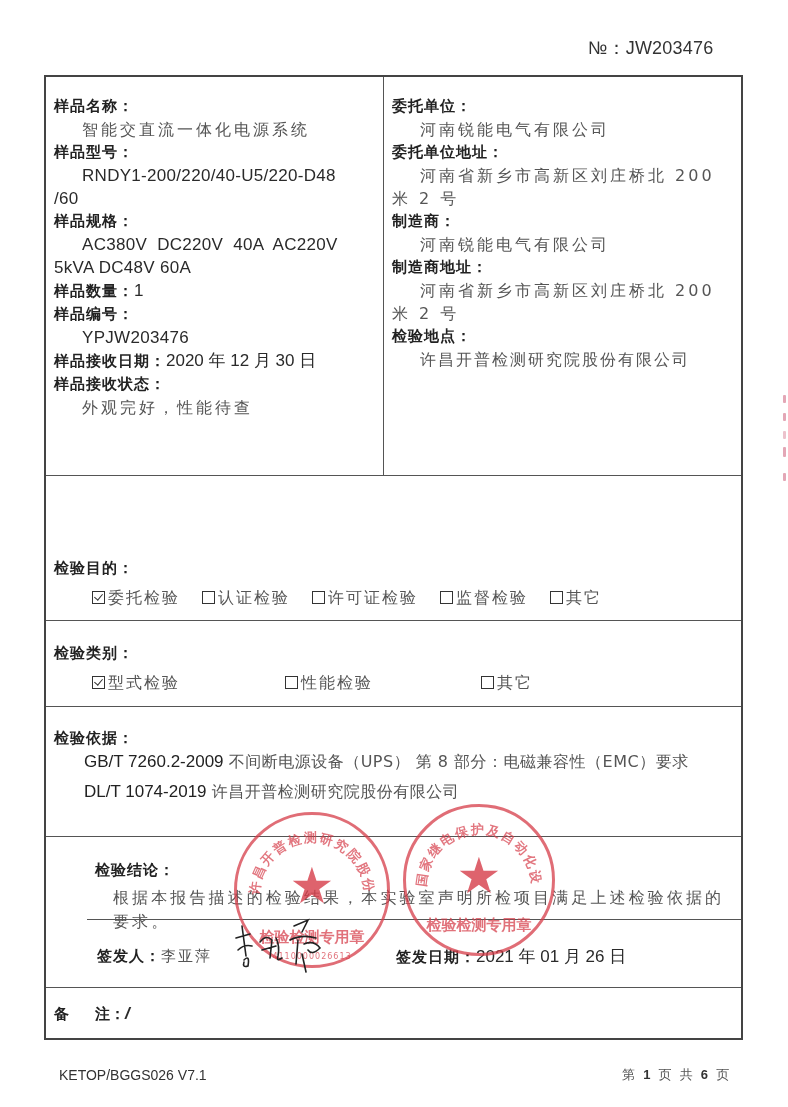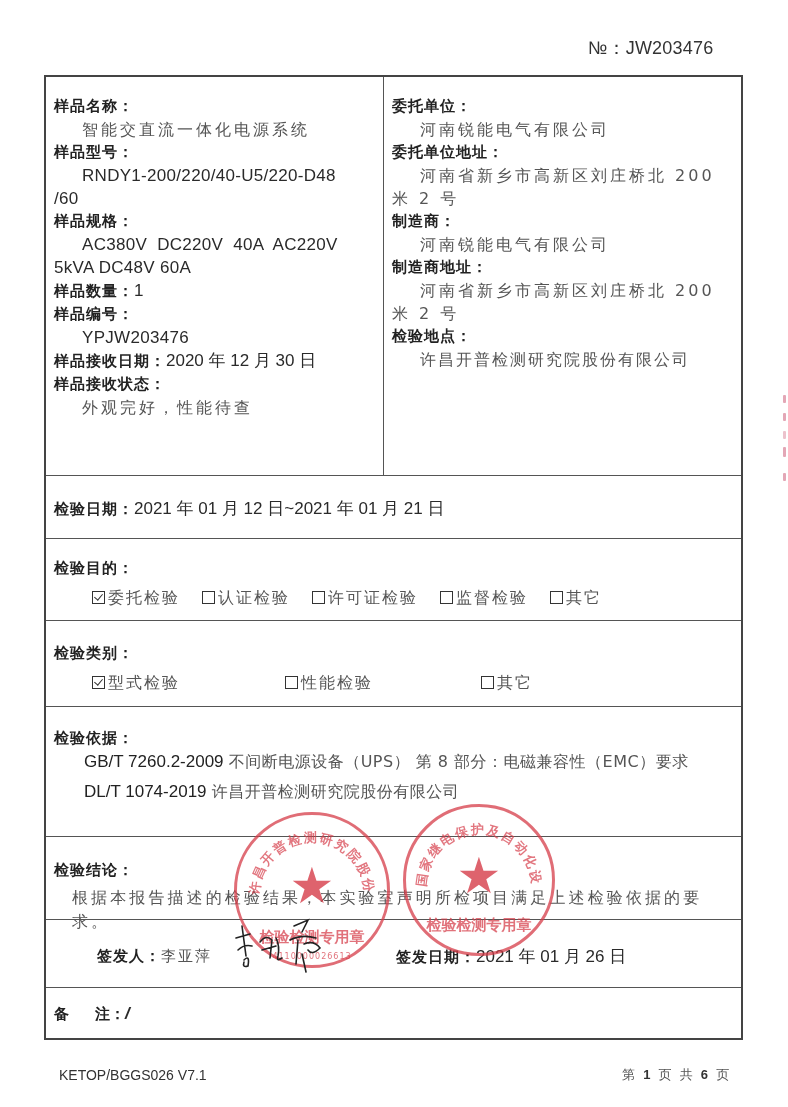--- a/index.html
+++ b/index.html
@@ -23,21 +23,21 @@
   .val.num { font-family: "Liberation Sans", sans-serif; color: #2a2a2a; letter-spacing: 0.3px; font-size: 17px; }
   .val.wrap-left { padding-left: 0; }
   .inline-val { font-family: "Liberation Sans", sans-serif; font-size: 17px; color: #2a2a2a; }
 
   .line { display: block; line-height: 23px; }
 
   .date-row { top: 399px; height: 63px; padding: 21px 8px 0 8px; }
   .purpose-row { top: 462px; height: 82px; padding: 18px 8px 0 8px; }
   .category-row { top: 544px; height: 86px; padding: 21px 15px 0 8px; }
   .basis-row { top: 630px; height: 130px; padding: 20px 8px 0 8px; }
-  .conclusion-row { top: 760px; height: 83px; padding: 22px 8px 0 8px; }
+  .conclusion-row { top: 760px; height: 83px; padding: 22px 8px 0 8px; margin-left: 41px; }
   .signer-row { top: 843px; height: 68px; padding: 25px 8px 0 8px; }
   .remark-row { top: 911px; height: 52px; padding: 15px 8px 0 8px; }
 
   .checks { display: flex; padding-left: 38px; margin-top: 6px; font-size: 16px; color: #555; line-height: 23px; }
   .check { display: inline-flex; align-items: center; margin-right: 22px; letter-spacing: 2px; }
   .box { display: inline-block; width: 13px; height: 13px; border: 1.6px solid #333; margin-right: 3px; position: relative; }
   .box.checked::after { content: ""; position: absolute; left: 3px; top: 0px; width: 4px; height: 7px; border-right: 1.6px solid #333; border-bottom: 1.6px solid #333; transform: rotate(40deg); }
   .checks.spread .check { margin-right: 0; }
   .checks.spread .check:nth-child(1) { width: 193px; }
   .checks.spread .check:nth-child(2) { width: 196px; }
@@ -122,23 +122,20 @@
 
       <span class="lbl">制造商地址：</span>
       <span class="val">河南省新乡市高新区刘庄桥北 200</span>
       <span class="val wrap-left">米 2 号</span>
 
       <span class="lbl">检验地点：</span>
       <span class="val" style="letter-spacing:2px;">许昌开普检测研究院股份有限公司</span>
     </div>
   </div>
 
-  <div class="row date-row">
-    <span class="lbl" style="display:inline;">检验日期：</span><span class="inline-val">2021 年 01 月 12 日~2021 年 01 月 21 日</span>
-  </div>
 
   <div class="row purpose-row">
     <span class="lbl">检验目的：</span>
     <div class="checks">
       <span class="check">
           <span class="box checked"></span>
           <span>委托检验</span>
         </span>
       <span class="check">
           <span class="box"></span>

